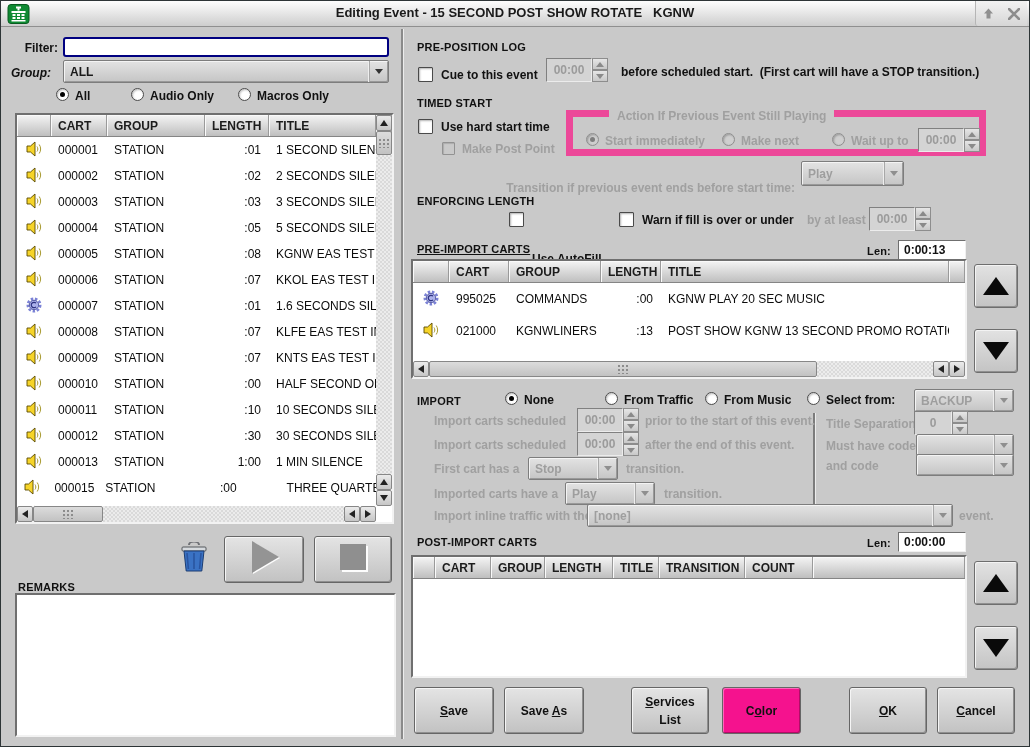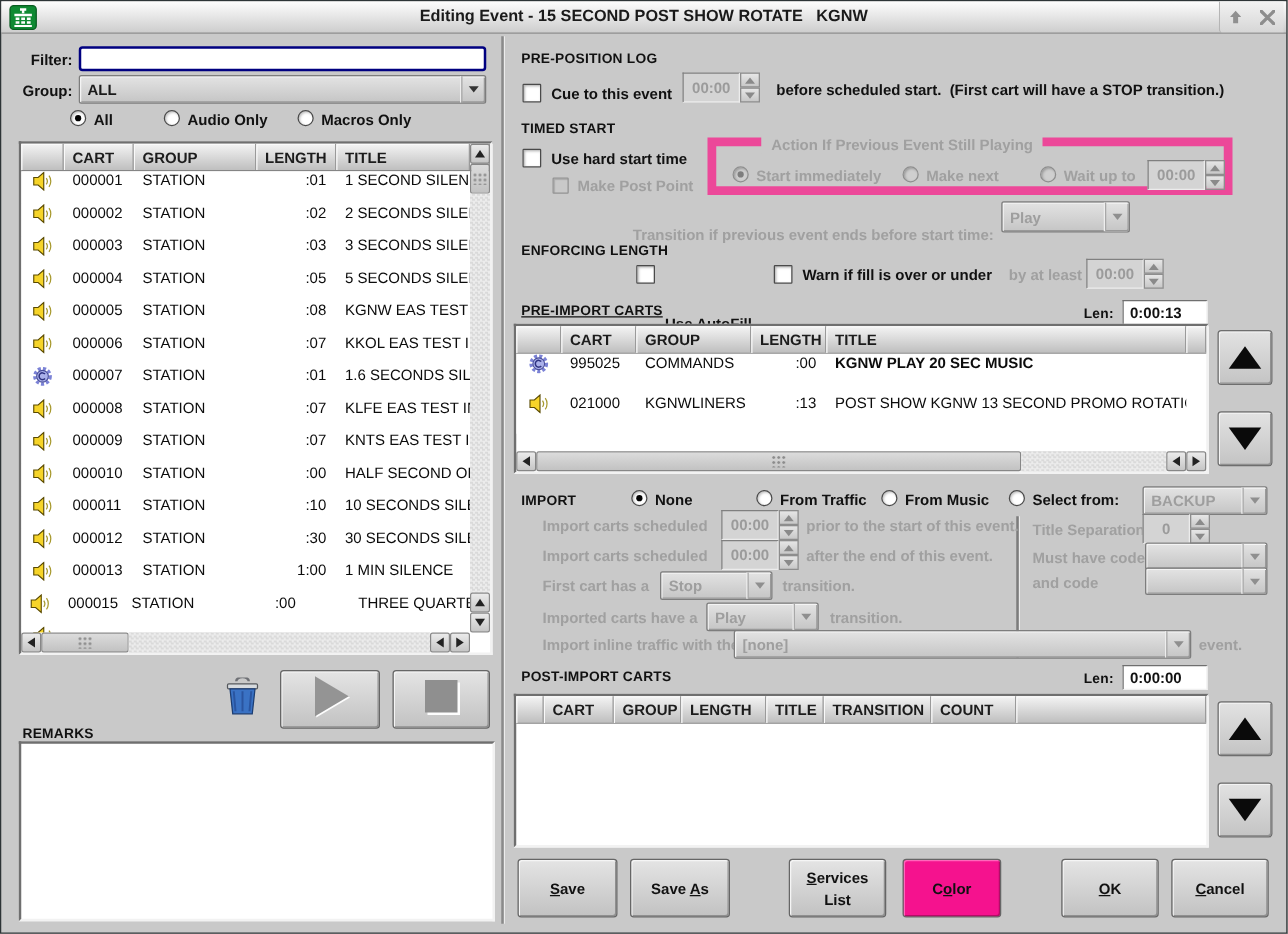--- a/index.html
+++ b/index.html
@@ -69,21 +69,21 @@
   .bigbtn{width:44px;height:44px;border:1px solid #6e6e6e;border-radius:3px;
       background:linear-gradient(#e2e2e2,#c4c4c4);box-shadow:inset 1px 1px 0 #f3f3f3,inset -1px -1px 0 #909090;
       display:flex;align-items:center;justify-content:center;}
   .tri-bu{width:0;height:0;border-left:13px solid transparent;border-right:13px solid transparent;border-bottom:18px solid #0a0a0a;}
   .tri-bd{width:0;height:0;border-left:13px solid transparent;border-right:13px solid transparent;border-top:18px solid #0a0a0a;}
   
   .thead{position:absolute;left:0;top:0;right:0;height:22px;display:flex;
       background:linear-gradient(#f4f4f4,#bfbfbf);border-bottom:1px solid #858585;}
   .hcell{height:100%;display:flex;align-items:center;padding-left:7px;font-size:12px;font-weight:bold;color:#1c1c1c;
       border-right:1px solid #9a9a9a;box-shadow:inset 1px 1px 0 #fafafa;overflow:hidden;white-space:nowrap;}
-  .trow{display:flex;background:#fff;}
+  .trow{display:flex;align-items:center;background:#fff;}
   .tcell{overflow:hidden;white-space:nowrap;font-size:12px;color:#0c0c0c;padding-left:7px;}
   .tcell.right{text-align:right;padding-right:8px;padding-left:0;}
   .tcell.center{display:flex;justify-content:center;padding-left:0;}
   .groupbox{position:absolute;border:7px solid #ec4899;}
   .groupbox .legend{position:absolute;top:-8px;left:36px;padding:0 8px;background:#c9c9c9;
       font-size:12px;font-weight:bold;color:#a0a0a0;white-space:pre;}
   .divider{position:absolute;border-left:2px solid #8a8a8a;border-right:1px solid #ececec;}
   textarea.remarks{resize:none;outline:none;font-family:"Liberation Sans",sans-serif;font-size:12px;padding:4px;}
   .filterinput{border:2px solid #000080;border-radius:3px;background:#fff;font-size:12px;padding:0 4px;outline:none;
       font-family:"Liberation Sans",sans-serif;}
@@ -113,21 +113,21 @@
         <svg width="12" height="12" viewBox="0 0 12 12">
             <path d="M1 1 L11 11 M11 1 L1 11" stroke="#8d8d8d" stroke-width="2.6" stroke-linecap="round"></path>
           </svg>
       </span>
     </span>
   </div>
 
   <span class="abs lbl" style="left:14px;top:40px;width:43px;text-align:right;">Filter:</span>
   <input class="abs filterinput" style="left: 62px; top: 36px; width: 326px; height: 20px;" value="">
 
-  <span class="abs lbl" style="left:10px;top:65px;width:47px;text-align:right;">Group:</span>
+  <span class="abs lbl" style="left:10px;top:65px;width:47px;font-style:italic;">Group:</span>
   <div class="abs combo" style="left:62px;top:59px;width:326px;height:23px;">
     <span>ALL</span>
     <span class="carrow">
         <span class="tri-d"></span>
       </span>
   </div>
 
   <span class="abs rb sel" style="left:55px;top:87px;"></span>
   <span class="abs lbl" style="left:74px;top:88px;">All</span>
   <span class="abs rb" style="left:130px;top:87px;"></span>
@@ -479,21 +479,21 @@
           <span class="tcell center" style="width: 36px;">
             <span><svg width="16" height="16" viewBox="0 0 16 16">
                 <circle cx="8" cy="8" r="6.2" fill="none" stroke="#7b82d6" stroke-width="2.6" stroke-dasharray="2.5 1.7"></circle>
                 <circle cx="8" cy="8" r="4.7" fill="#aab0ea" stroke="#4a4f9a" stroke-width="0.9"></circle>
                 <path d="M10 6.2a2.7 2.7 0 1 0 0 3.6" fill="none" stroke="#2e3280" stroke-width="1.2"></path>
               </svg></span>
           </span>
           <span class="tcell" style="width: 60px;">995025</span>
           <span class="tcell" style="width: 92px;">COMMANDS</span>
           <span class="tcell right" style="width: 60px;">:00</span>
-          <span class="tcell" style="width: 288px; font-weight: bold;">KGNW PLAY 20 SEC MUSIC</span>
+          <span class="tcell" style="width: 288px;">KGNW PLAY 20 SEC MUSIC</span>
         </div>
         <div class="trow" style="height: 32px;">
           <span class="tcell center" style="width: 36px;">
             <span><svg width="17" height="16" viewBox="0 0 17 16">
                 <path d="M1 5h3.5L9 1v14L4.5 11H1z" fill="#f6d429" stroke="#5a4a00" stroke-width="0.9"></path>
                 <path d="M11 5.5c1.1 1.5 1.1 3.5 0 5 M13.2 3.5c1.9 2.6 1.9 6.4 0 9" fill="none" stroke="#a89a30" stroke-width="1"></path>
               </svg></span>
           </span>
           <span class="tcell" style="width: 60px;">021000</span>
           <span class="tcell" style="width: 92px;">KGNWLINERS</span>

